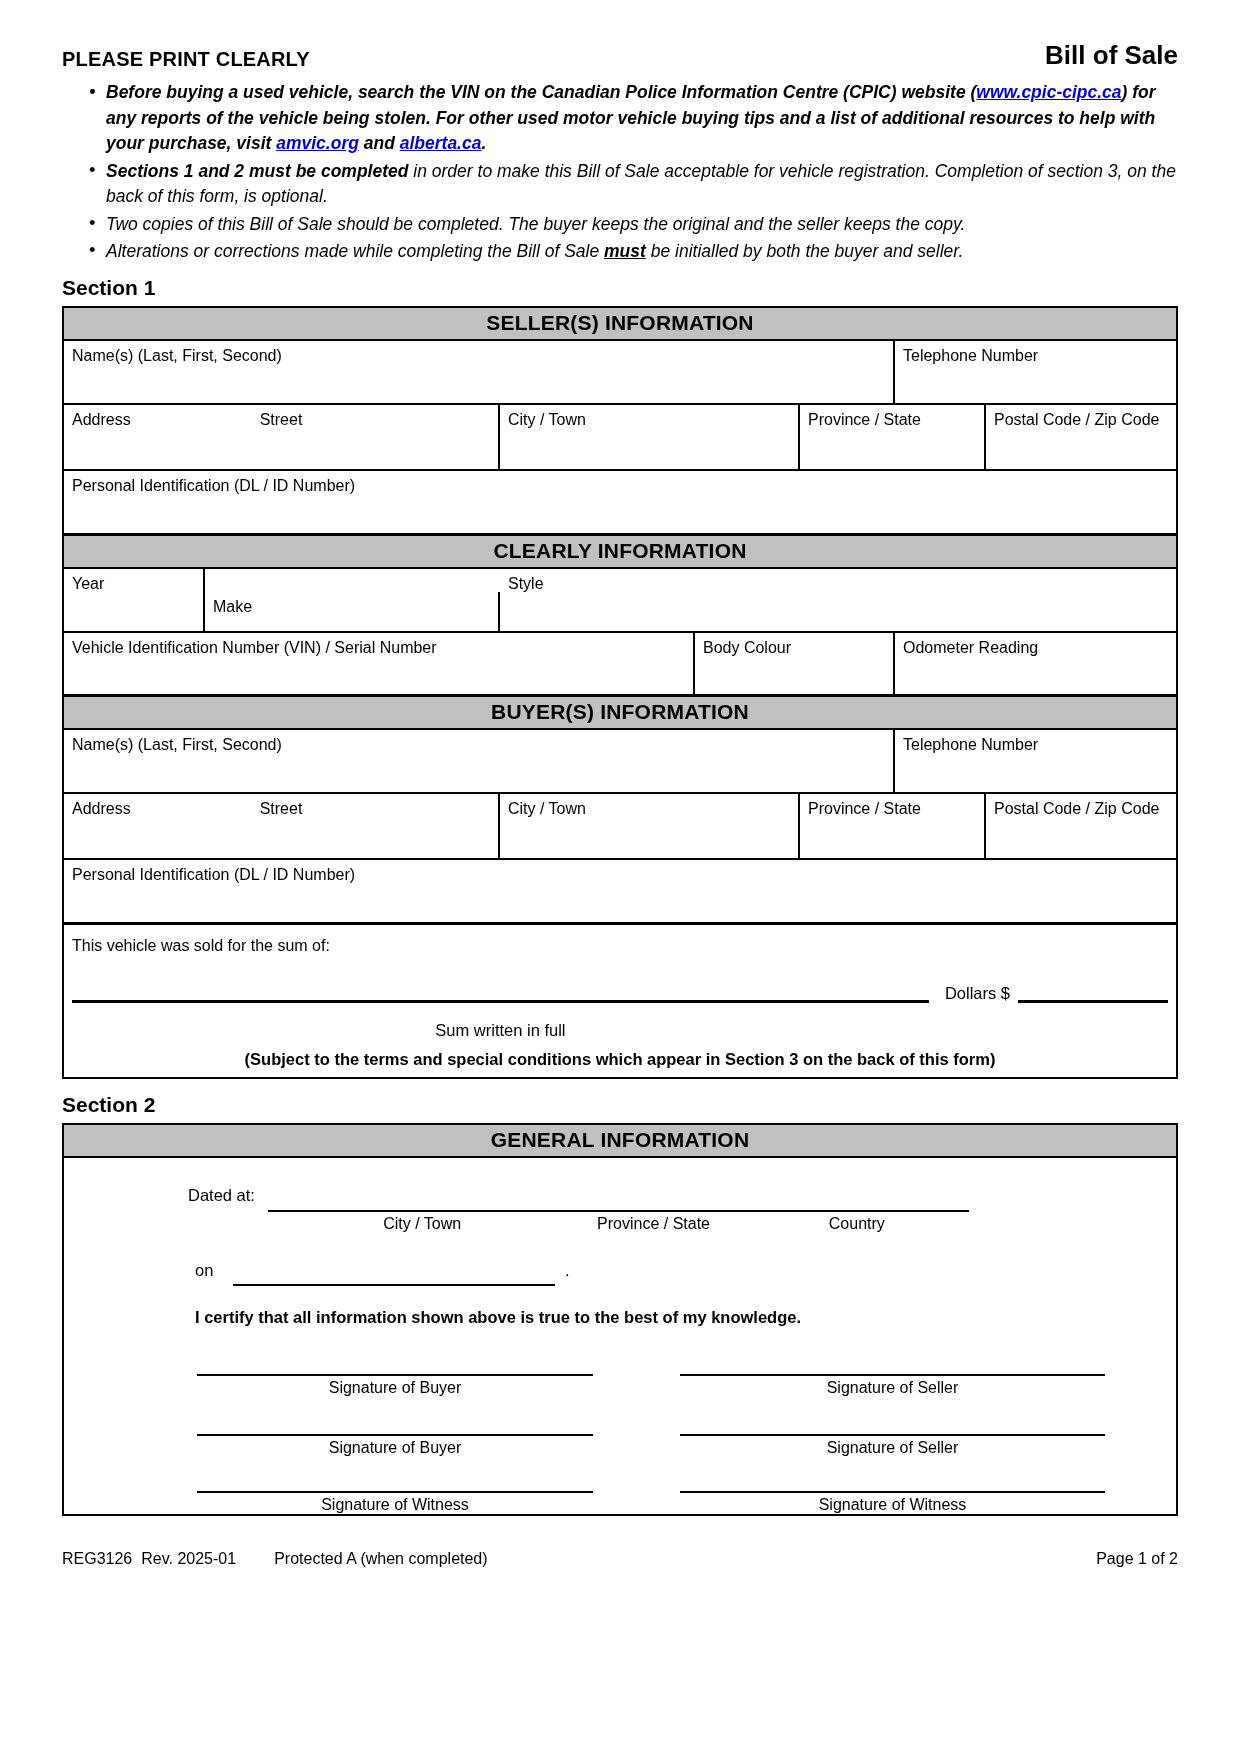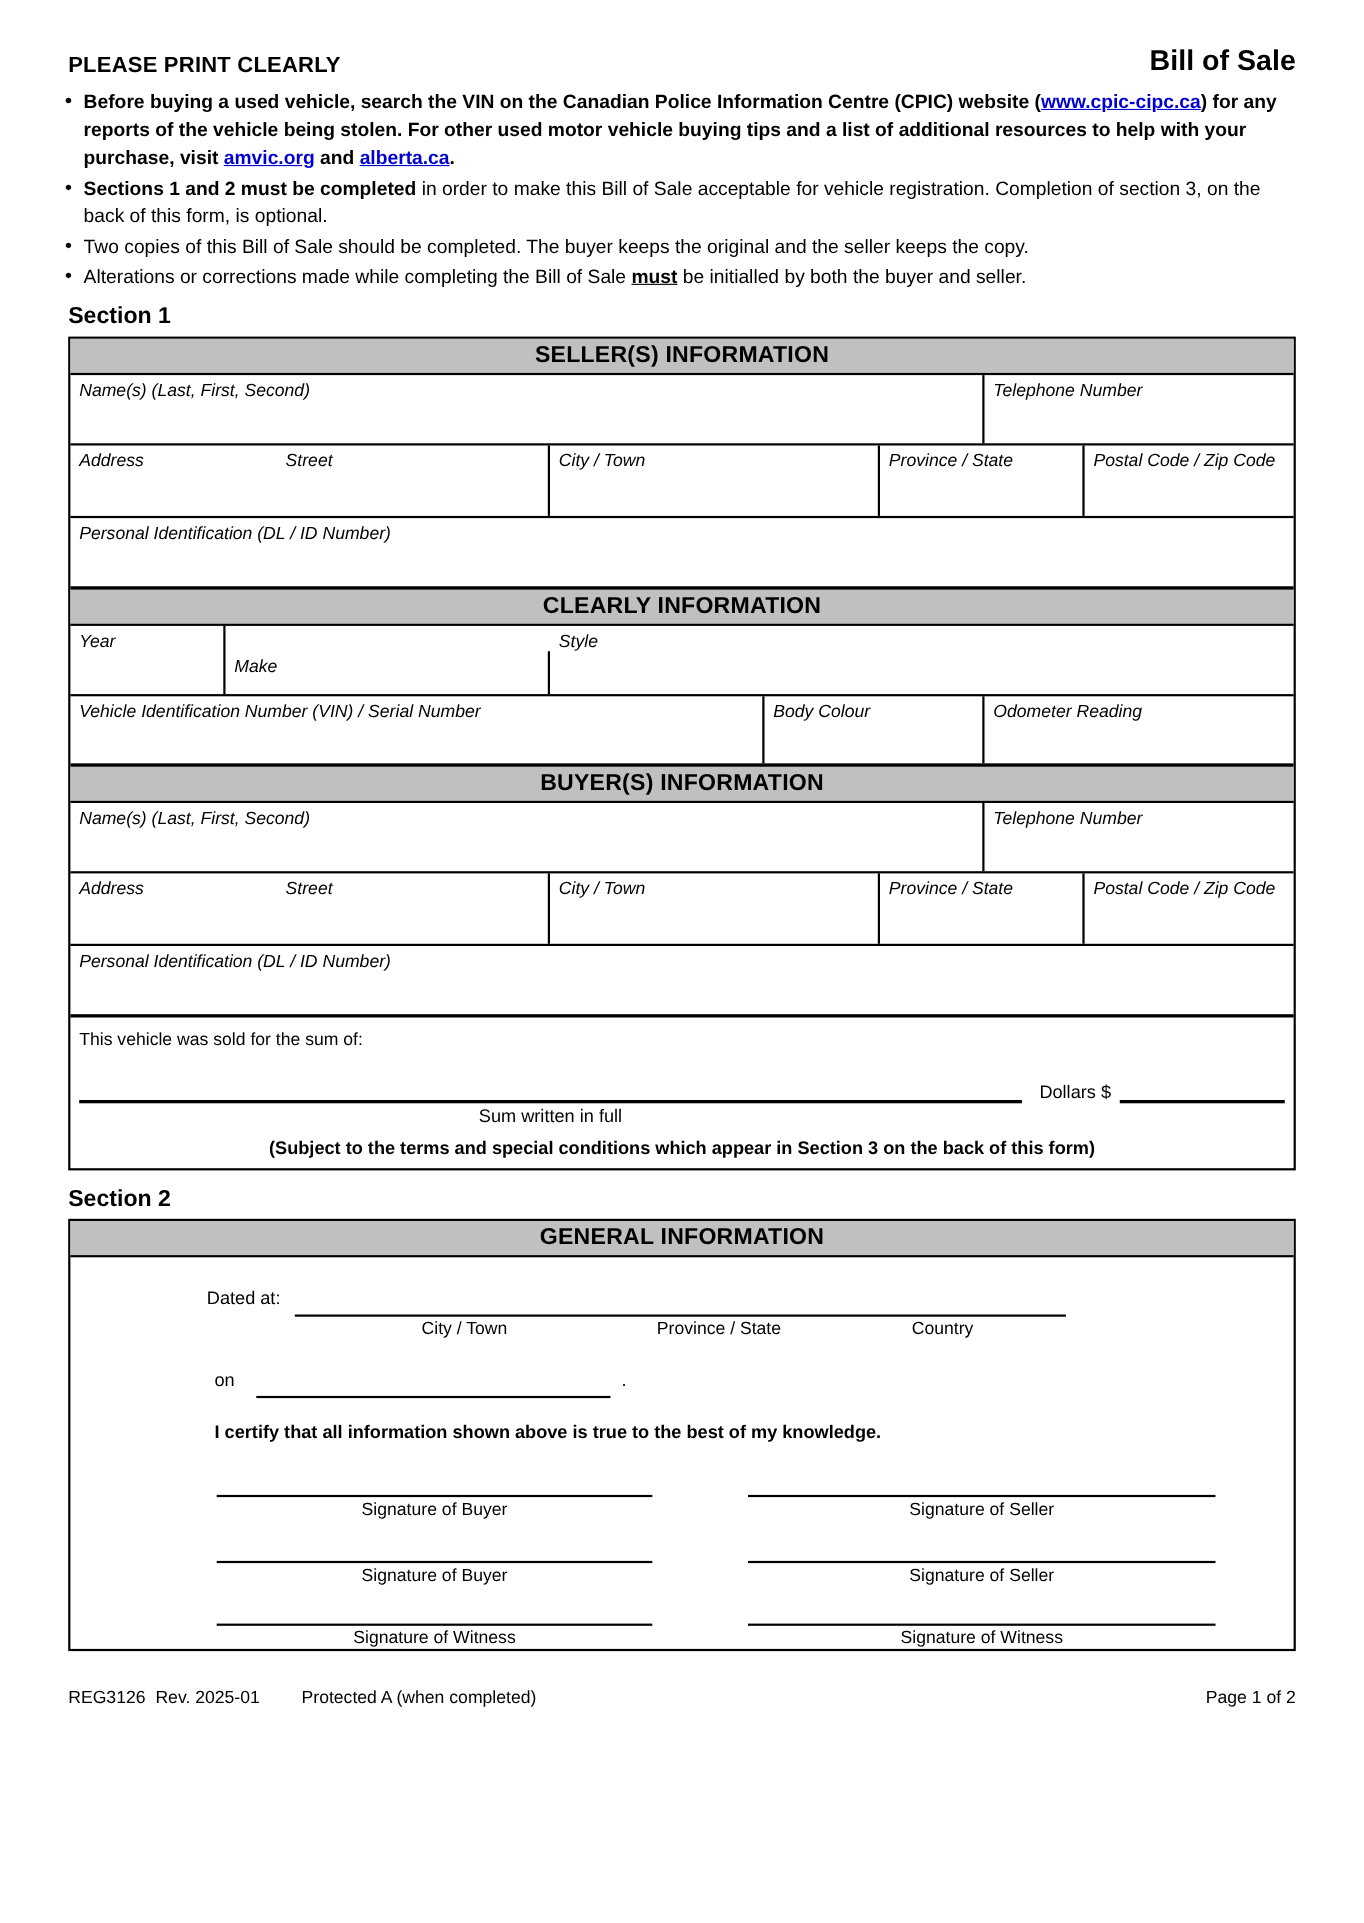--- a/index.html
+++ b/index.html
@@ -10,49 +10,49 @@
   }
   .content { position:absolute; left:62px; right:62px; top:0; }
 
   
   .hdr { display:flex; justify-content:space-between; align-items:flex-end; padding-top:40px; }
   .print-clearly { font-size:20px; font-weight:bold; letter-spacing:0.2px; }
   .doc-title { font-size:26px; font-weight:bold; }
 
   
   .notices { list-style:none; margin-top:9px; font-size:17.5px; line-height:25.5px; }
-  .notices li { position:relative; margin-left:14px; margin-bottom:2px; }
+  .notices li { position:relative; margin-left:44px; margin-bottom:2px;font-style:italic; }
   .notices li::before { content:"\2022"; position:absolute; left:-17px; top:-1px; font-size:18px; }
   .bold { font-weight:bold; }
   .ul { text-decoration:underline; }
   a.lnk { color:#0000d4; text-decoration:underline; cursor:pointer; }
 
   
   .sec-heading { font-size:21px; font-weight:bold; margin-top:11px; }
 
   
   .formtable { border:2px solid #000; margin-top:6px; width:100%; }
   .bar {
     background:#c0c0c0; text-align:center; font-weight:bold; font-size:21px;
     padding:3px 0 4px 0; border-top:3px solid #000; letter-spacing:0.2px;
   }
   .bar.first { border-top:none; }
   .row { display:flex; border-top:2px solid #000; align-items:stretch; }
-  .cell { border-right:2px solid #000; padding:6px 8px; position:relative;font-style:italic; }
+  .cell { border-right:2px solid #000; padding:6px 8px; position:relative; }
   .cell.last { border-right:none; flex:1 1 auto; }
   .lbl { font-size:16px; }
   .h64 { height:64px; } .h66 { height:66px; } .h63 { height:63px;justify-content:space-between; }
   .street-abs { position:absolute; left:50%; transform:translateX(-50%); top:6px; }
 
   
   .sumrow { border-top:3px solid #000; padding:12px 8px 8px 8px; }
   .sumline { display:flex; margin-top:26px; }
   .sum-left { flex:1 1 auto; }
   .write-line { height:22px; border-bottom:3px solid #000; }
-  .sum-caption { font-size:16.5px; text-align:center; margin-top:3px; }
+  .sum-caption { font-size:16.5px; text-align:center; margin-top:18px; }
   .dollars { font-size:16.5px; height:22px; display:flex; align-items:flex-end; margin:0 8px 0 16px; white-space:nowrap; }
   .dollar-line { width:150px; height:22px; border-bottom:3px solid #000; }
   .subject { text-align:center; font-weight:bold; font-size:16.5px; margin-top:10px; }
 
   
   .gen { position:relative; height:358px; border-top:2px solid #000; font-size:16.5px; }
   .g-label { position:absolute; white-space:nowrap; }
   .hline { position:absolute; border-bottom:2px solid #000; height:0; }
   .dated-labels { position:absolute; height:22px; }
   .dated-labels span { position:absolute; transform:translateX(-50%); font-size:16px; white-space:nowrap; }

